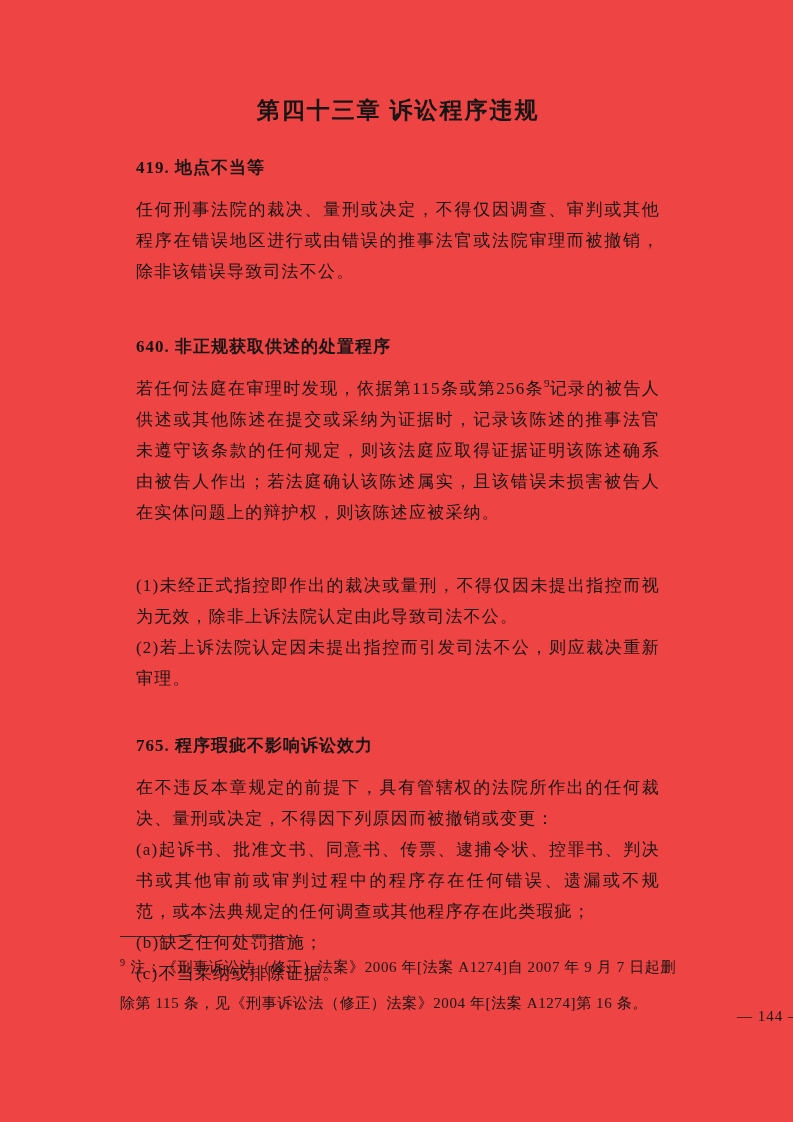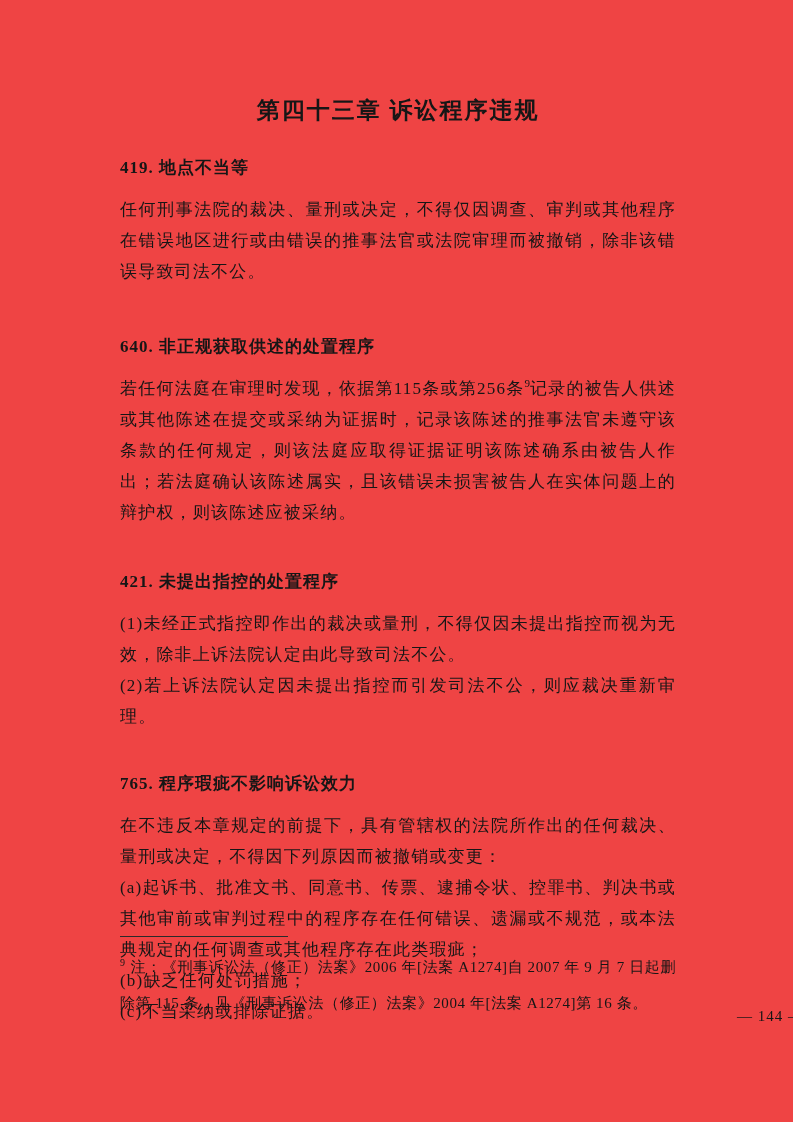--- a/index.html
+++ b/index.html
@@ -20,21 +20,21 @@
     overflow: hidden;
   }
   .chapter-title {
     margin: 0 0 30px 0;
     font-size: 23px;
     line-height: 30px;
     font-weight: 700;
     text-align: center;
     letter-spacing: 2px;
   }
-  section { margin: 0; }
+  section { margin: 16px; }
   .sec-419 { margin-bottom: 48px; }
   .sec-420 { margin-bottom: 42px; }
   .sec-421 { margin-bottom: 40px; }
   .sec-422 { margin-bottom: 0; }
   .section-heading {
     margin: 0 0 14px 0;
     font-size: 17px;
     line-height: 24px;
     font-weight: 700;
     letter-spacing: 1px;
@@ -99,21 +99,20 @@
     <h2 class="section-heading">419. 地点不当等</h2>
     <p class="body-para">任何刑事法院的裁决、量刑或决定，不得仅因调查、审判或其他程序在错误地区进行或由错误的推事法官或法院审理而被撤销，除非该错误导致司法不公。</p>
   </section>
 
   <section class="sec-420">
     <h2 class="section-heading">640. 非正规获取供述的处置程序</h2>
     <p class="body-para"><span>若任何法庭在审理时发现，依据第115条或第256条</span><sup class="footnote-ref">9</sup><span>记录的被告人供述或其他陈述在提交或采纳为证据时，记录该陈述的推事法官未遵守该条款的任何规定，则该法庭应取得证据证明该陈述确系由被告人作出；若法庭确认该陈述属实，且该错误未损害被告人在实体问题上的辩护权，则该陈述应被采纳。</span></p>
   </section>
 
   <section class="sec-421">
-    <h2 class="section-heading">421. 未提出指控的处置程序</h2>
     <p class="body-para">(1)未经正式指控即作出的裁决或量刑，不得仅因未提出指控而视为无效，除非上诉法院认定由此导致司法不公。</p>
     <p class="body-para">(2)若上诉法院认定因未提出指控而引发司法不公，则应裁决重新审理。</p>
   </section>
 
   <section class="sec-422">
     <h2 class="section-heading">765. 程序瑕疵不影响诉讼效力</h2>
     <p class="body-para">在不违反本章规定的前提下，具有管辖权的法院所作出的任何裁决、量刑或决定，不得因下列原因而被撤销或变更：</p>
     <p class="body-para">(a)起诉书、批准文书、同意书、传票、逮捕令状、控罪书、判决书或其他审前或审判过程中的程序存在任何错误、遗漏或不规范，或本法典规定的任何调查或其他程序存在此类瑕疵；</p>
     <p class="body-para">(b)缺乏任何处罚措施；</p>
     <p class="body-para">(c)不当采纳或排除证据。</p>

